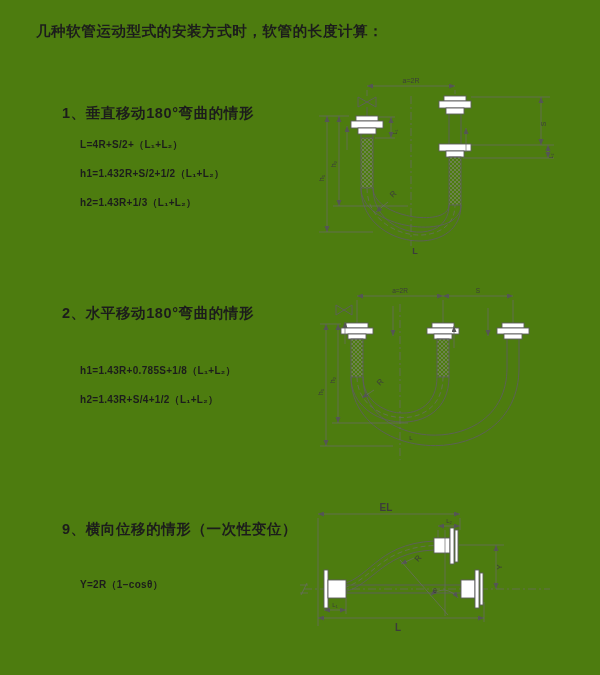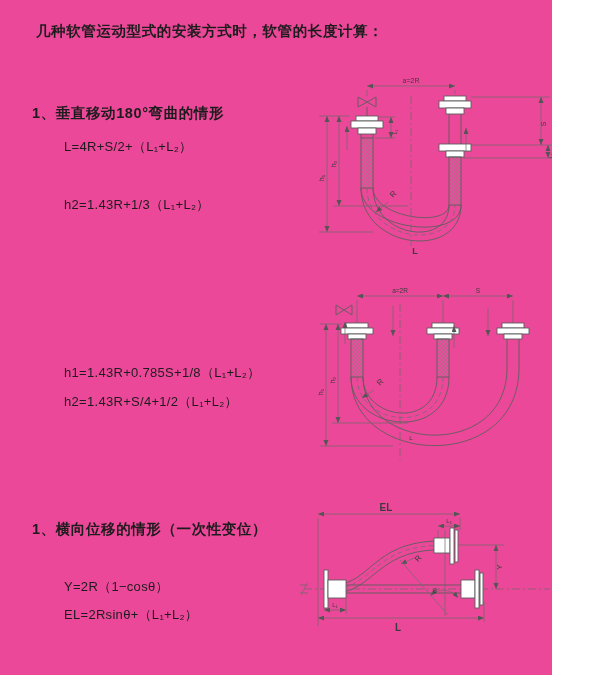--- a/index.html
+++ b/index.html
@@ -1,37 +1,38 @@
 <!DOCTYPE html>
 <html><head>
 <meta charset="utf-8">
 <style>
   html,body{margin:0;padding:0;background:#ffffff;}
-  .page{position:relative;width:552px;height:675px;background:#ec4899;overflow:hidden;
+  .page{position:relative;width:600px;height:675px;background:#4d7c0f;overflow:hidden;
         font-family:"Liberation Sans",sans-serif;color:#1c1c1c;}
   .title{position:absolute;left:36px;top:22px;font-size:14.5px;font-weight:bold;letter-spacing:.6px;}
-  .heading{position:absolute;left:32px;font-size:14.5px;font-weight:bold;letter-spacing:.6px;text-align:center;}
-  .formula{position:absolute;left:64px;font-size:13px;font-weight:400;letter-spacing:.3px;}
+  .heading{position:absolute;left:62px;font-size:14.5px;font-weight:bold;letter-spacing:.6px;text-align:center;}
+  .formula{position:absolute;left:80px;font-size:10px;font-weight:700;letter-spacing:.3px;}
   svg{position:absolute;}
   svg text{font-family:"Liberation Sans",sans-serif;fill:#3c3c3c;}
   .draw{stroke:#5e5e5e;stroke-width:.9;fill:none;}
   .fit{stroke:#5e5e5e;stroke-width:.9;fill:#ffffff;}
   .dim{stroke:#6b6b6b;stroke-width:.7;fill:none;}
   .cl{stroke:#6b6b6b;stroke-width:.7;fill:none;stroke-dasharray:8 3 2 3;}
   .dc{stroke:#6b6b6b;stroke-width:.7;fill:none;stroke-dasharray:5 3;}
 </style>
 </head>
 <body>
 
 <div class="page">
 
   <div class="title">几种软管运动型式的安装方式时，软管的长度计算：</div>
 
   <div class="heading" style="top:104px">1、垂直移动180°弯曲的情形</div>
   <div class="formula" style="top:138px">L=4R+S/2+（L₁+L₂）</div>
+  <div class="formula" style="top:167px">h1=1.432R+S/2+1/2（L₁+L₂）</div>
   <div class="formula" style="top:196px">h2=1.43R+1/3（L₁+L₂）</div>
 
   <svg style="left:303px;top:66px" width="292" height="196" viewBox="0 0 292 196">
     <defs>
       <marker id="m1e" markerUnits="userSpaceOnUse" markerWidth="7" markerHeight="6" refX="6" refY="2.5" orient="auto">
           <path d="M0,0 L6,2.5 L0,5 Z" fill="#555"></path>
         </marker>
       <marker id="m1s" markerUnits="userSpaceOnUse" markerWidth="7" markerHeight="6" refX="0" refY="2.5" orient="auto">
           <path d="M6,0 L0,2.5 L6,5 Z" fill="#555"></path>
         </marker>
@@ -124,20 +125,21 @@
     </g>
 
     <g>
       <text transform="translate(92,130) rotate(-45)" font-size="8" text-anchor="middle">R</text>
       <line class="dim" x1="85" y1="136" x2="73" y2="146" marker-end="url(#m1e)"></line>
     </g>
 
     <text x="112" y="188" font-size="9" text-anchor="middle" fill="#222" font-weight="bold">L</text>
   </svg>
 
+  <div class="heading" style="top:304px">2、水平移动180°弯曲的情形</div>
   <div class="formula" style="top:364px">h1=1.43R+0.785S+1/8（L₁+L₂）</div>
   <div class="formula" style="top:393px">h2=1.43R+S/4+1/2（L₁+L₂）</div>
 
   <svg style="left:308px;top:280px" width="288" height="188" viewBox="0 0 288 188">
     <defs>
       <marker id="m2e" markerUnits="userSpaceOnUse" markerWidth="7" markerHeight="6" refX="6" refY="2.5" orient="auto">
           <path d="M0,0 L6,2.5 L0,5 Z" fill="#555"></path>
         </marker>
       <marker id="m2s" markerUnits="userSpaceOnUse" markerWidth="7" markerHeight="6" refX="0" refY="2.5" orient="auto">
           <path d="M6,0 L0,2.5 L6,5 Z" fill="#555"></path>
@@ -211,23 +213,22 @@
     </g>
 
     <g>
       <text transform="translate(74,104) rotate(-45)" font-size="8" text-anchor="middle">R</text>
       <line class="dim" x1="66" y1="110" x2="54" y2="118" marker-end="url(#m2e)"></line>
     </g>
 
     <text x="103" y="160" font-size="6" text-anchor="middle" fill="#333">L</text>
   </svg>
 
-  <div class="heading" style="top:520px">1、横向位移的情形（一次性变位）</div>
+  <div class="heading" style="top:520px">9、横向位移的情形（一次性变位）</div>
   <div class="formula" style="top:578px">Y=2R（1−cosθ）</div>
-  <div class="formula" style="top:606px">EL=2Rsinθ+（L₁+L₂）</div>
 
   <svg style="left:298px;top:500px" width="302" height="152" viewBox="0 0 302 152">
     <defs>
       <marker id="m3e" markerUnits="userSpaceOnUse" markerWidth="7" markerHeight="6" refX="6" refY="2.5" orient="auto">
           <path d="M0,0 L6,2.5 L0,5 Z" fill="#555"></path>
         </marker>
       <marker id="m3s" markerUnits="userSpaceOnUse" markerWidth="7" markerHeight="6" refX="0" refY="2.5" orient="auto">
           <path d="M6,0 L0,2.5 L6,5 Z" fill="#555"></path>
         </marker>
     </defs>

